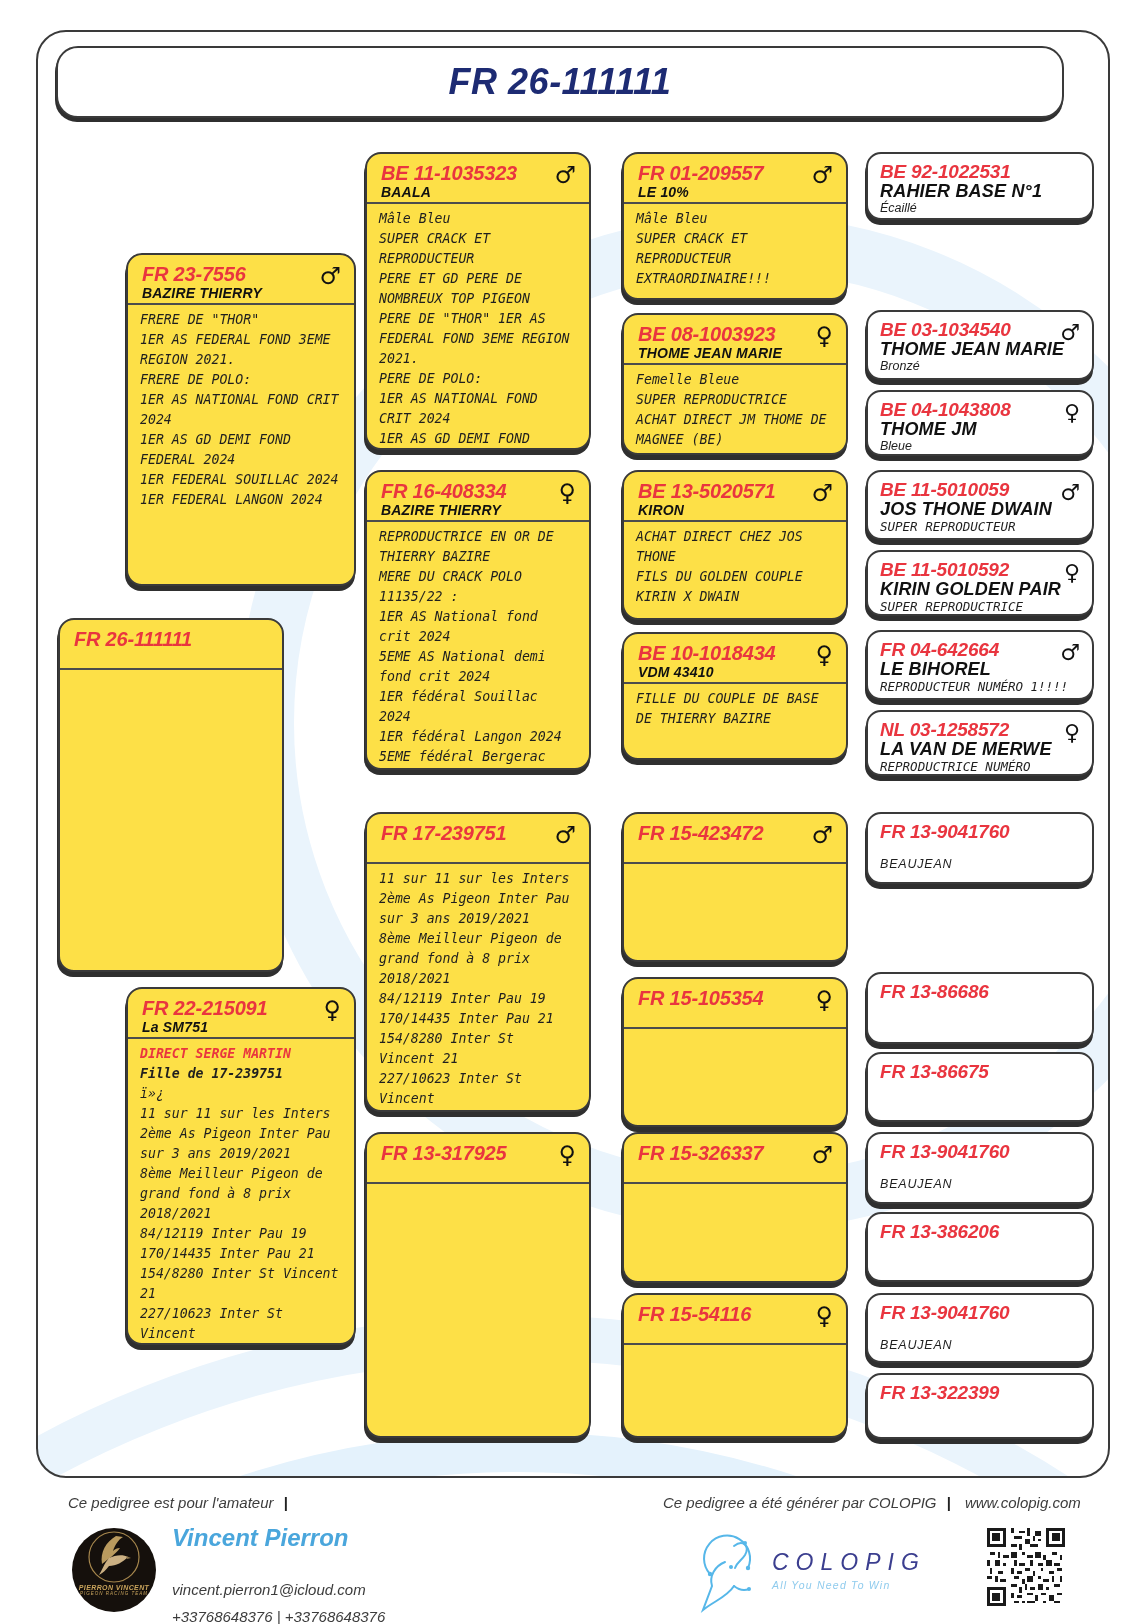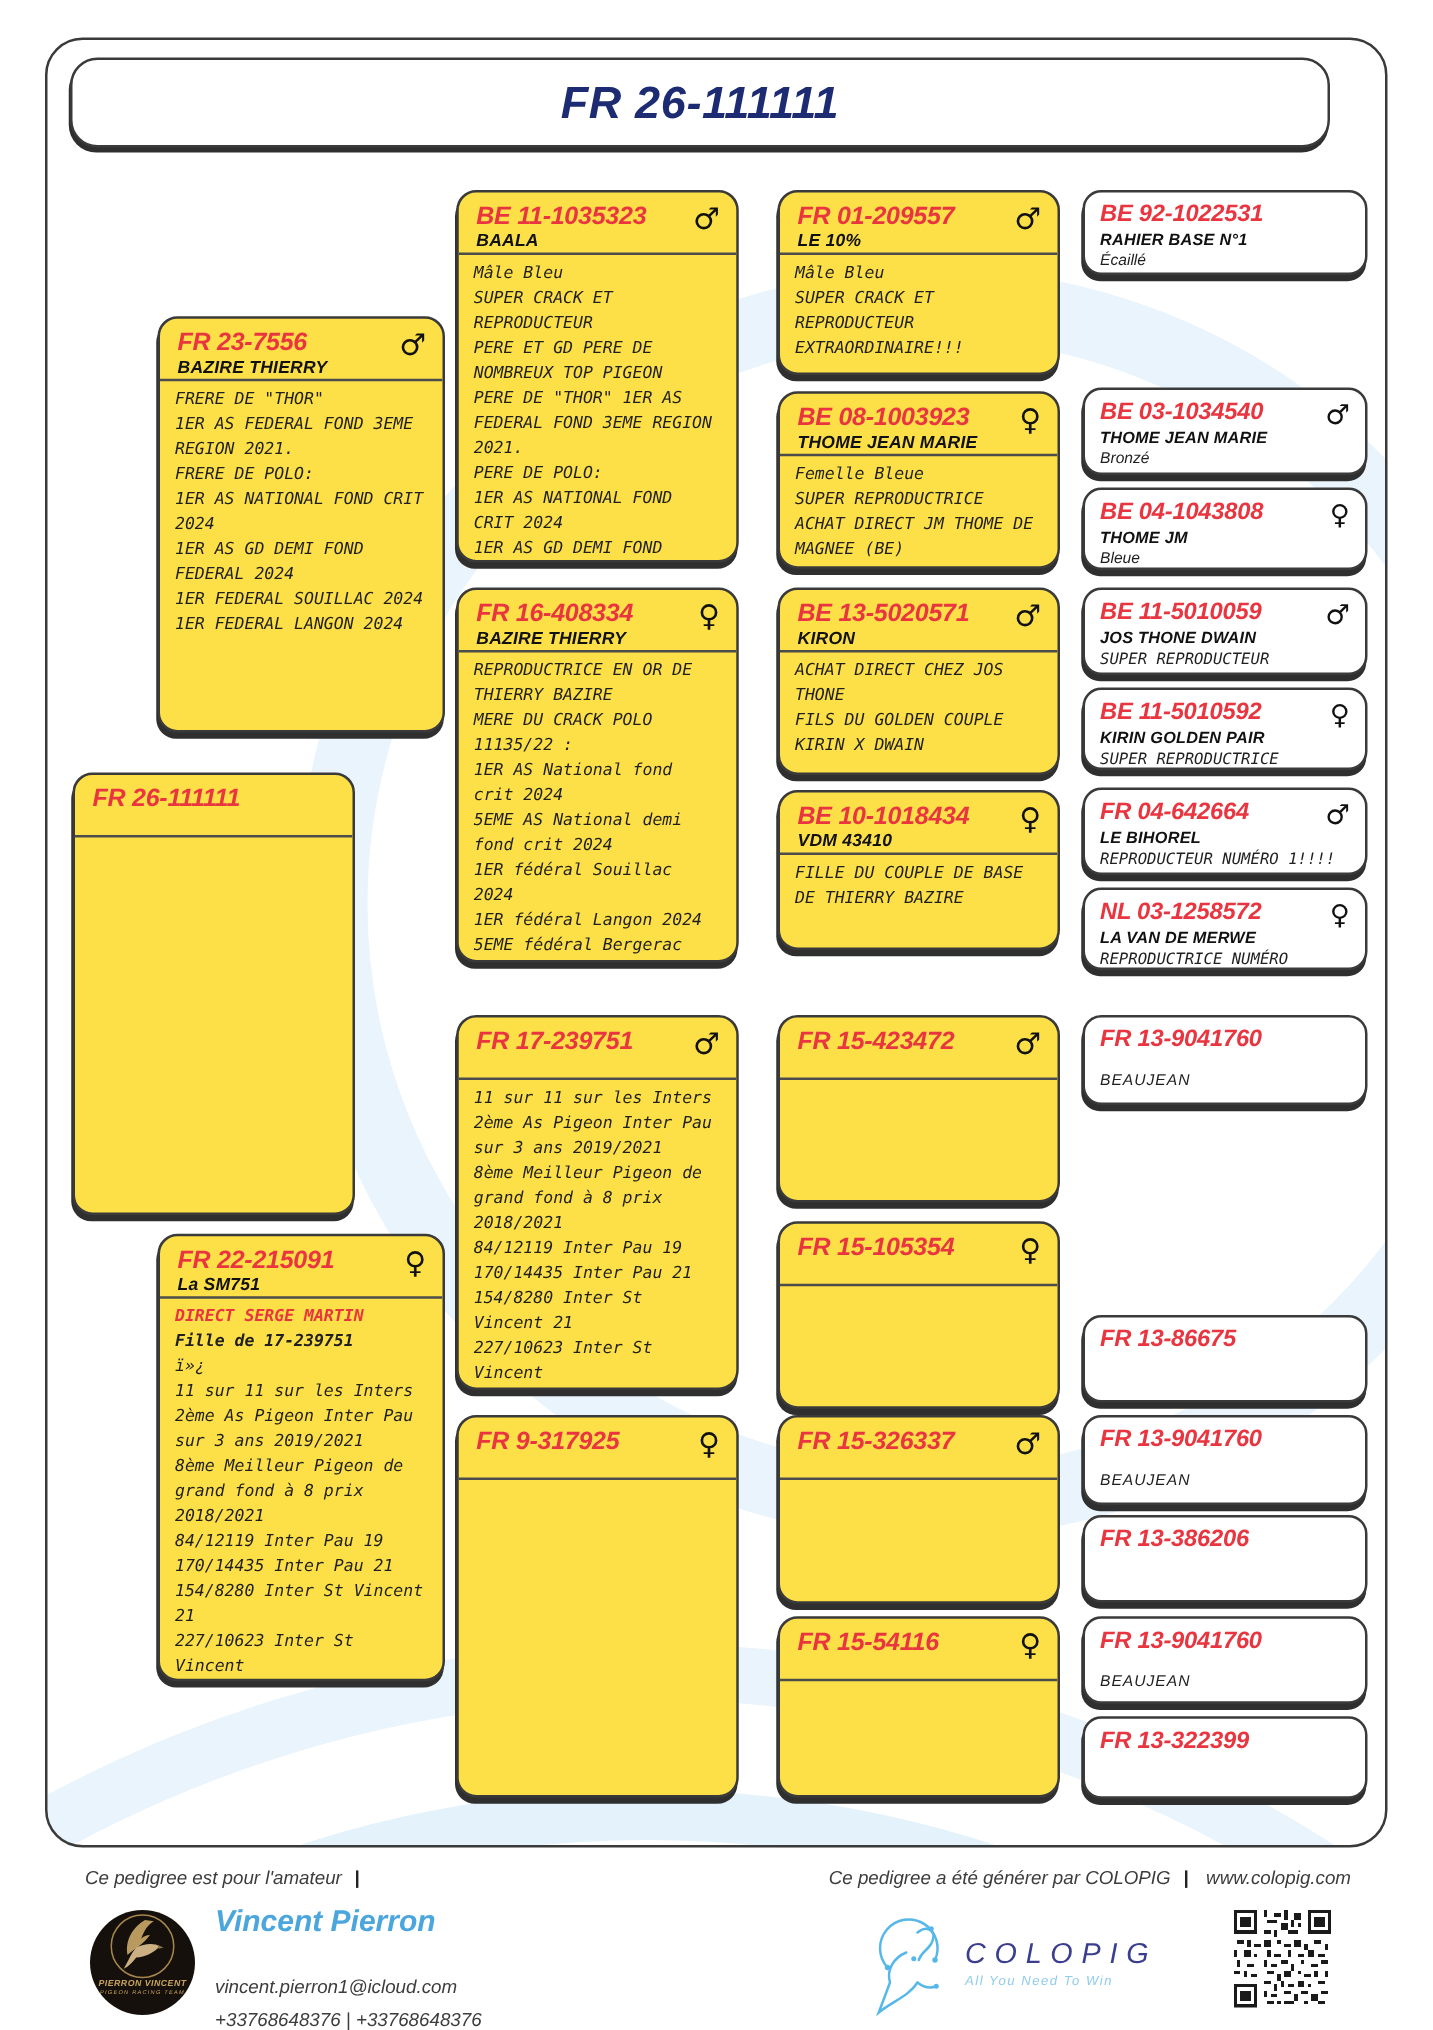--- a/index.html
+++ b/index.html
@@ -30,21 +30,21 @@
   .pbody{border-top:2px solid #4c4c4c;padding:5px 12px 2px 12px;
          font-family:"DejaVu Sans Mono",monospace;font-size:13.2px;line-height:20px;color:#1f1f1f;
          white-space:pre-line;}
   .red-line{color:#e9353f;font-weight:bold;}
   .bold-line{font-weight:bold;}
   
   .sbox{position:absolute;width:228px;background:#fff;border:2.5px solid #3a3a3a;border-radius:15px;
         box-sizing:border-box;box-shadow:-1px 5px 0 #2f2f2f;z-index:10;overflow:hidden;
         padding:7px 12px;}
   .pring.s{font-size:19px;line-height:22px;}
-  .sname{font-size:13px;font-weight:bold;color:#111;line-height:17px;letter-spacing:.2px;}
+  .sname{font-size:18px;font-weight:bold;color:#111;line-height:17px;letter-spacing:.2px;}
   .ssub{font-size:12.5px;line-height:17px;color:#1f1f1f;}
   .ssub.mono{font-family:"DejaVu Sans Mono",monospace;}
   .ssub.sans{font-family:"Liberation Sans",sans-serif;}
   .ssub.gap{margin-top:13px;letter-spacing:.8px;}
   .sbox .psex{top:10px;right:12px;font-size:22px;line-height:22px;}
   
   .fnote{position:absolute;font-size:15px;color:#3c3c3c;z-index:10;}
   .fnote b{color:#222;font-weight:bold;padding:0 10px;}
   .owner-logo{position:absolute;left:72px;top:1528px;width:84px;height:84px;border-radius:50%;
               background:#15100c;z-index:10;display:flex;flex-direction:column;align-items:center;
@@ -153,21 +153,21 @@
 2ème As Pigeon Inter Pau sur 3 ans 2019/2021
 8ème Meilleur Pigeon de grand fond à 8 prix 2018/2021
 84/12119 Inter Pau 19
 170/14435 Inter Pau 21
 154/8280 Inter St Vincent 21
 227/10623 Inter St Vincent</div>
   </div>
 
   <div class="pbox" style="left:365px;top:1132px;width:226px;height:306px">
     <div class="phead">
-      <div class="pring">FR 9-317925</div>
+      <div class="pring">FR 13-317925</div>
       <span class="psex">♀</span>
     </div>
     <div class="pbody" style="height:252px"></div>
   </div>
 
   <div class="pbox" style="left:622px;top:152px;width:226px;height:148px">
     <div class="phead">
       <div class="pring">FR 01-209557</div>
       <div class="pname">LE 10%</div>
       <span class="psex">♂</span>
@@ -286,20 +286,23 @@
     <div class="ssub mono">REPRODUCTRICE NUMÉRO</div>
     <span class="psex">♀</span>
   </div>
 
   <div class="sbox" style="left:866px;top:812px;height:72px">
     <div class="pring s">FR 13-9041760</div>
     <div class="ssub sans gap">BEAUJEAN</div>
   </div>
 
 
+  <div class="sbox" style="left:866px;top:972px;height:72px">
+    <div class="pring s">FR 13-86686</div>
+  </div>
 
   <div class="sbox" style="left:866px;top:1052px;height:70px">
     <div class="pring s">FR 13-86675</div>
   </div>
 
   <div class="sbox" style="left:866px;top:1132px;height:72px">
     <div class="pring s">FR 13-9041760</div>
     <div class="ssub sans gap">BEAUJEAN</div>
   </div>
 

